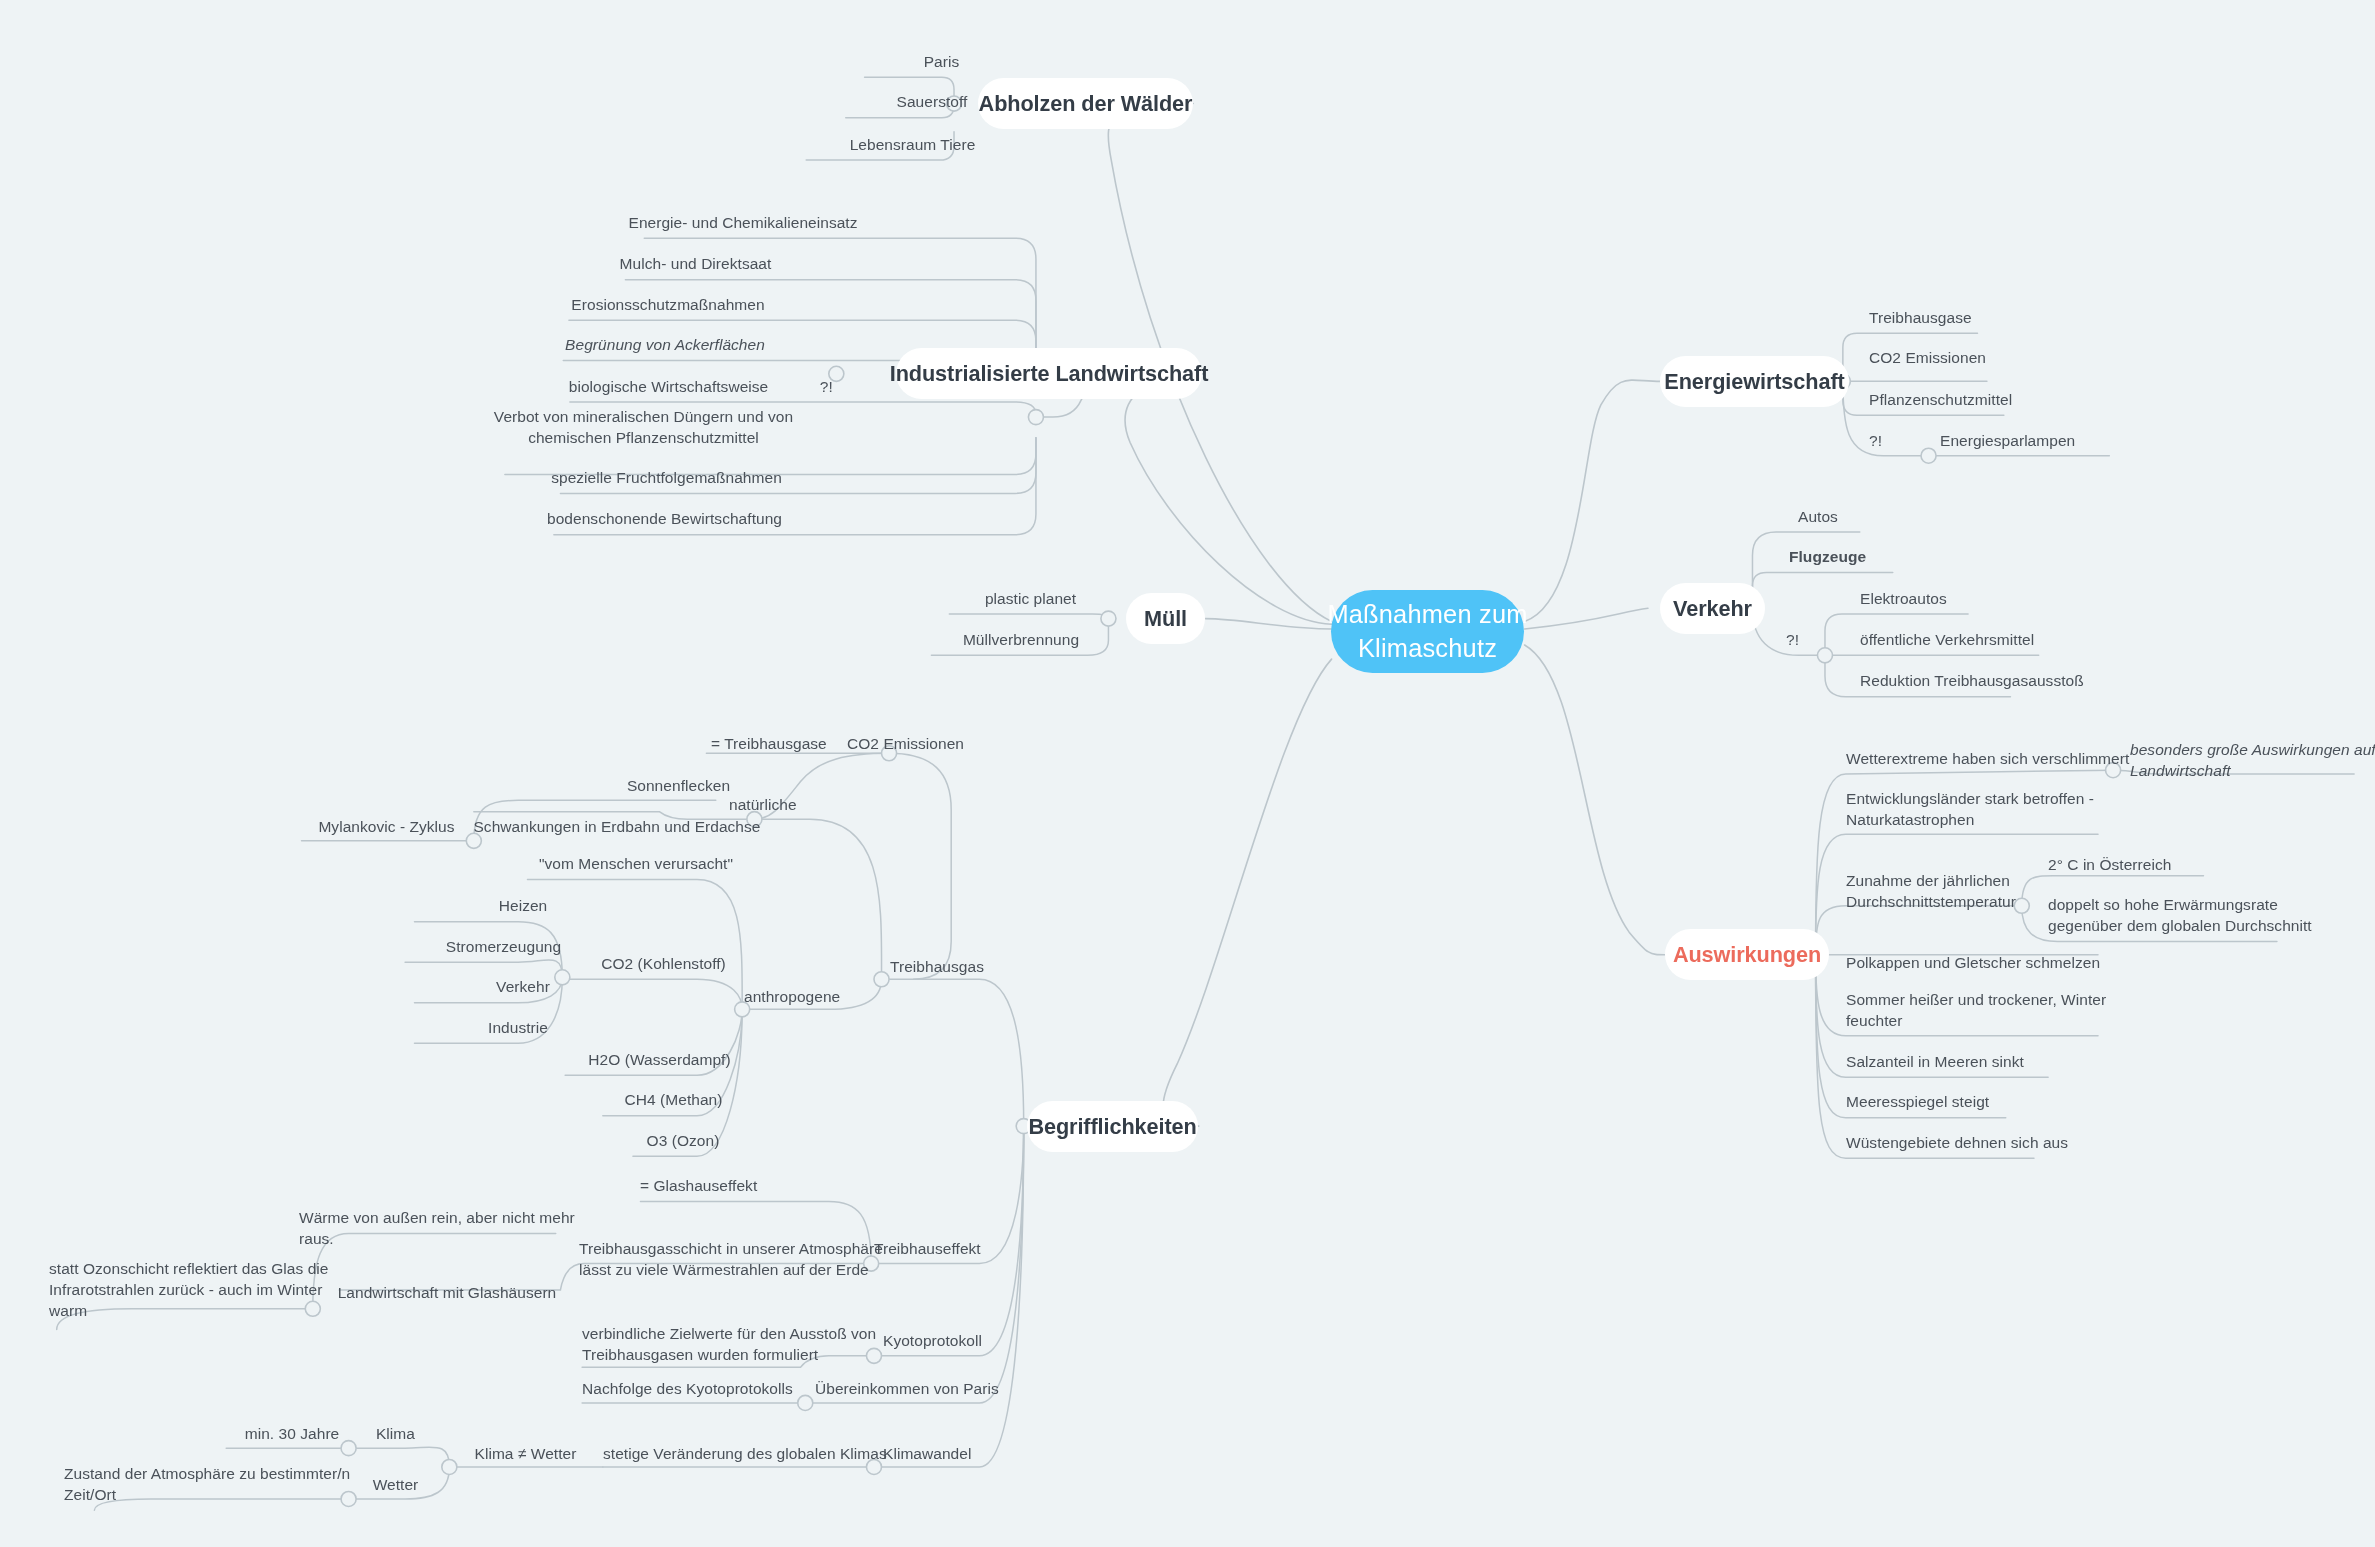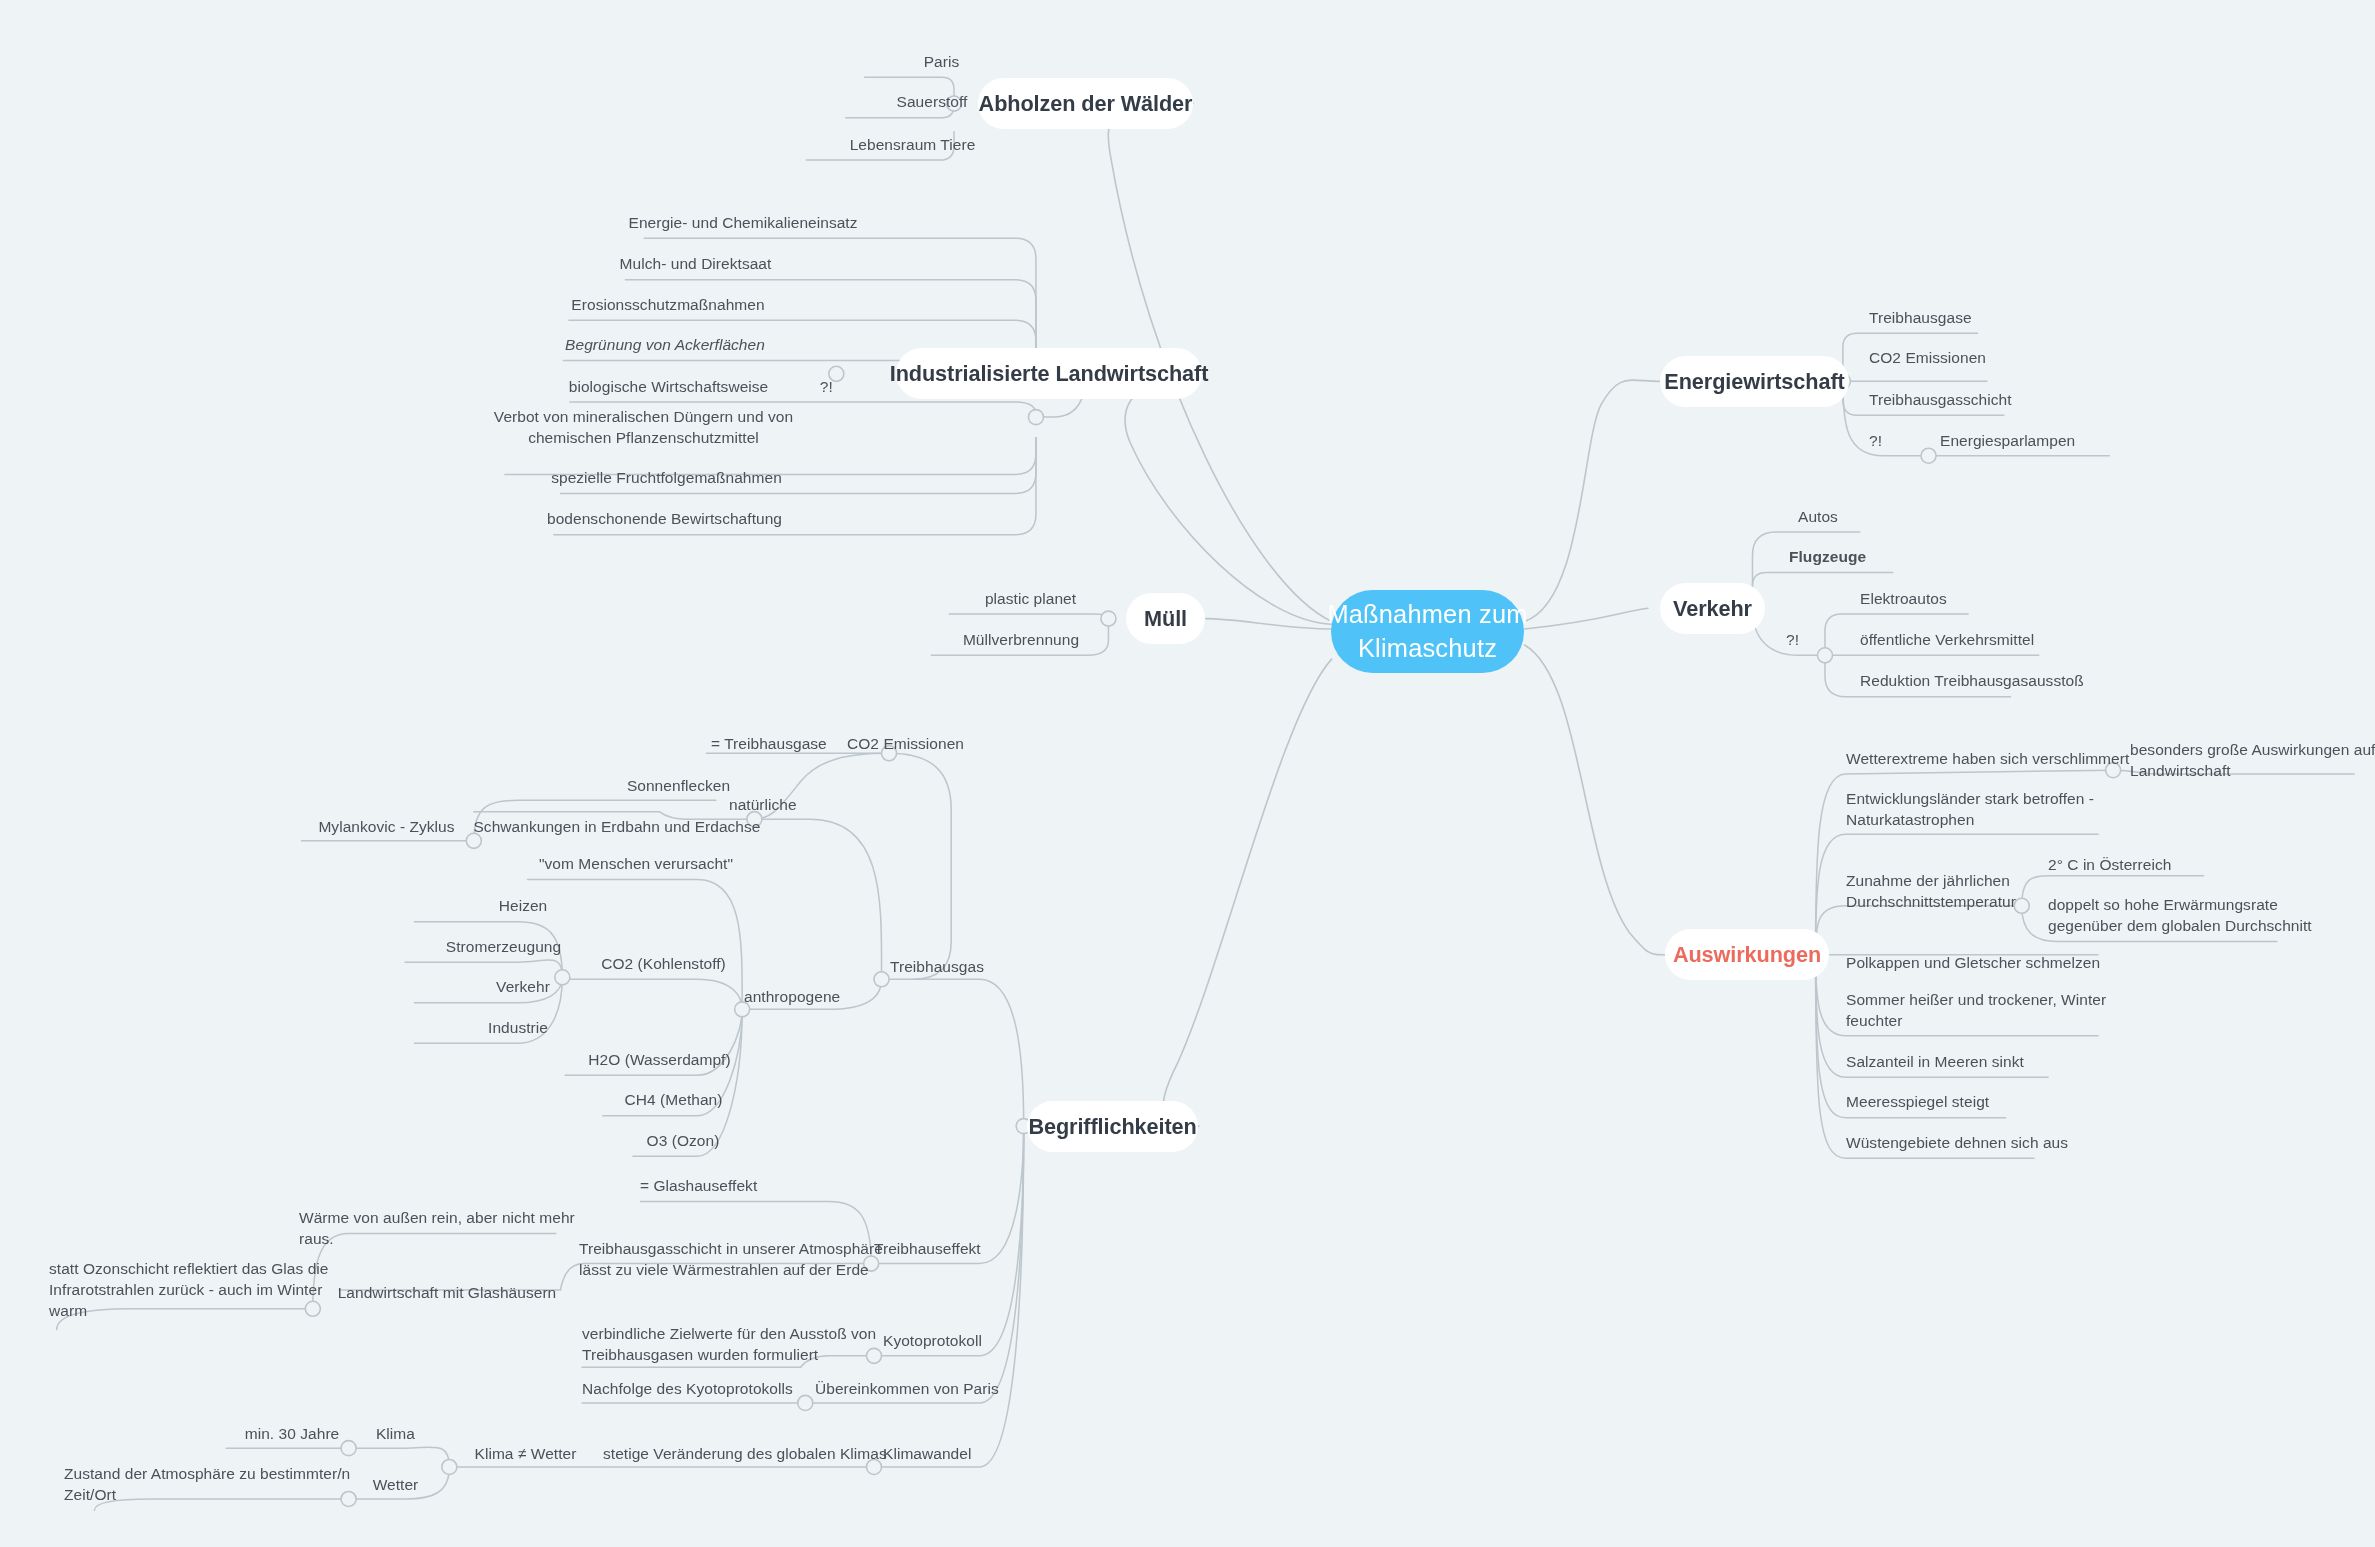--- a/index.html
+++ b/index.html
@@ -193,31 +193,31 @@
       <div class="node leaf ctr" style="left: 572px; top: 377px; width: 193px; height: 22.6px; display: flex; align-items: flex-start; justify-content: center; white-space: pre;">biologische Wirtschaftsweise</div>
       <div class="node leaf ctr" style="left: 507px; top: 407px; width: 273px; height: 45px; display: flex; align-items: flex-start; justify-content: center; white-space: pre;">Verbot von mineralischen Düngern und von
 chemischen Pflanzenschutzmittel</div>
       <div class="node leaf ctr" style="left: 562px; top: 468px; width: 209px; height: 22.6px; display: flex; align-items: flex-start; justify-content: center; white-space: pre;">spezielle Fruchtfolgemaßnahmen</div>
       <div class="node leaf ctr" style="left: 556px; top: 509px; width: 217px; height: 22.6px; display: flex; align-items: flex-start; justify-content: center; white-space: pre;">bodenschonende Bewirtschaftung</div>
       <div class="node leaf ctr" style="left: 815px; top: 377px; width: 22.6px; height: 22.6px; display: flex; align-items: flex-start; justify-content: center; white-space: pre;">?!</div>
       <div class="node leaf ctr" style="left: 970px; top: 589px; width: 121px; height: 22.6px; display: flex; align-items: flex-start; justify-content: center; white-space: pre;">plastic planet</div>
       <div class="node leaf ctr" style="left: 952px; top: 630px; width: 138px; height: 22.6px; display: flex; align-items: flex-start; justify-content: center; white-space: pre;">Müllverbrennung</div>
       <div class="node leaf" style="left: 1869px; top: 308px; width: 151px; height: 22.6px; display: flex; align-items: flex-start; justify-content: flex-start; white-space: pre;">Treibhausgase</div>
       <div class="node leaf" style="left: 1869px; top: 348px; width: 160px; height: 22.6px; display: flex; align-items: flex-start; justify-content: flex-start; white-space: pre;">CO2 Emissionen</div>
-      <div class="node leaf" style="left: 1869px; top: 390px; width: 198px; height: 22.6px; display: flex; align-items: flex-start; justify-content: flex-start; white-space: pre;">Treibhausgasschicht</div>
+      <div class="node leaf" style="left: 1869px; top: 390px; width: 198px; height: 22.6px; display: flex; align-items: flex-start; justify-content: flex-start; white-space: pre;">Pflanzenschutzmittel</div>
       <div class="node leaf" style="left: 1869px; top: 431px; width: 22.6px; height: 22.6px; display: flex; align-items: flex-start; justify-content: flex-start; white-space: pre;">?!</div>
       <div class="node leaf" style="left: 1940px; top: 431px; width: 174px; height: 22.6px; display: flex; align-items: flex-start; justify-content: flex-start; white-space: pre;">Energiesparlampen</div>
       <div class="node leaf" style="left: 1798px; top: 507px; width: 75px; height: 22.6px; display: flex; align-items: flex-start; justify-content: flex-start; white-space: pre;">Autos</div>
       <div class="node leaf" style="left: 1789px; top: 547px; width: 104px; height: 22.6px; display: flex; align-items: flex-start; justify-content: flex-start; white-space: pre; font-weight: bold;">Flugzeuge</div>
       <div class="node leaf" style="left: 1786px; top: 630px; width: 22.6px; height: 22.6px; display: flex; align-items: flex-start; justify-content: flex-start; white-space: pre;">?!</div>
       <div class="node leaf" style="left: 1860px; top: 589px; width: 122px; height: 22.6px; display: flex; align-items: flex-start; justify-content: flex-start; white-space: pre;">Elektroautos</div>
       <div class="node leaf" style="left: 1860px; top: 630px; width: 231px; height: 22.6px; display: flex; align-items: flex-start; justify-content: flex-start; white-space: pre;">öffentliche Verkehrsmittel</div>
       <div class="node leaf" style="left: 1860px; top: 671px; width: 273px; height: 22.6px; display: flex; align-items: flex-start; justify-content: flex-start; white-space: pre;">Reduktion Treibhausgasausstoß</div>
       <div class="node leaf" style="left: 1846px; top: 749px; width: 273px; height: 22.6px; display: flex; align-items: flex-start; justify-content: flex-start; white-space: pre;">Wetterextreme haben sich verschlimmert</div>
-      <div class="node leaf" style="left: 2130px; top: 740px; width: 226px; height: 45px; display: flex; align-items: flex-start; justify-content: flex-start; white-space: pre;">besonders große Auswirkungen auf
+      <div class="node leaf" style="left: 2130px; top: 740px; width: 226px; height: 45px; display: flex; align-items: flex-start; justify-content: flex-start; white-space: pre; font-style: italic;">besonders große Auswirkungen auf
 Landwirtschaft</div>
       <div class="node leaf" style="left: 1846px; top: 789px; width: 256px; height: 45px; display: flex; align-items: flex-start; justify-content: flex-start; white-space: pre;">Entwicklungsländer stark betroffen -
 Naturkatastrophen</div>
       <div class="node leaf" style="left: 1846px; top: 871px; width: 207px; height: 45px; display: flex; align-items: flex-start; justify-content: flex-start; white-space: pre;">Zunahme der jährlichen
 Durchschnittstemperatur</div>
       <div class="node leaf" style="left: 2048px; top: 855px; width: 169px; height: 22.6px; display: flex; align-items: flex-start; justify-content: flex-start; white-space: pre;">2° C in Österreich</div>
       <div class="node leaf" style="left: 2048px; top: 895px; width: 264px; height: 45px; display: flex; align-items: flex-start; justify-content: flex-start; white-space: pre;">doppelt so hohe Erwärmungsrate
 gegenüber dem globalen Durchschnitt</div>
       <div class="node leaf" style="left: 1846px; top: 953px; width: 273px; height: 22.6px; display: flex; align-items: flex-start; justify-content: flex-start; white-space: pre;">Polkappen und Gletscher schmelzen</div>
       <div class="node leaf" style="left: 1846px; top: 990px; width: 256px; height: 45px; display: flex; align-items: flex-start; justify-content: flex-start; white-space: pre;">Sommer heißer und trockener, Winter

